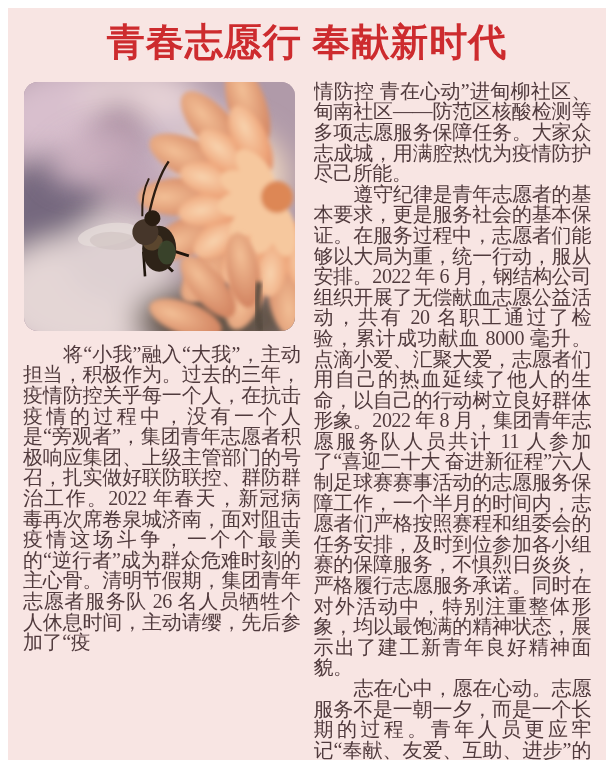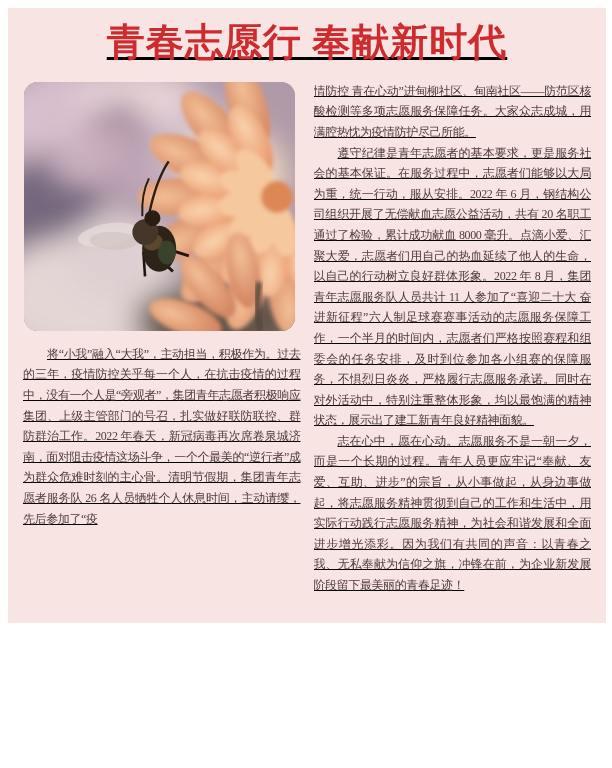--- a/index.html
+++ b/index.html
@@ -9,24 +9,23 @@
     height: 768px;
     background: #ffffff;
     overflow: hidden;
     font-family: "Liberation Serif", "DejaVu Serif", serif;
   }
   .page {
     position: absolute;
     left: 8px;
     top: 8px;
     width: 598px;
-    height: 615px;
+    height: 752px;
     background: #f8e5e3;
     overflow: hidden;
-    text-decoration: underline;
   }
   .page-title {
     margin-top: 14px;
     text-align: center;
     font-size: 38px;
     font-weight: bold;
     letter-spacing: 1px;
     color: #cd2b2e;
     line-height: 1.1;
     white-space: nowrap;
@@ -43,21 +42,21 @@
   }
   .photo-frame {
     width: 271px;
     height: 249px;
     border-radius: 14px;
     overflow: hidden;
     margin: 1px 0 13px 1px;
     background: #b49cab;
   }
   .para {
-    font-size: 12px;
+    font-size: 20px;
     line-height: 20.6px;
     color: #503a3d;
     text-align: justify;
     margin: 0;
     letter-spacing: -0.4px;
   }
   .para.indent { text-indent: 2em; }
 </style>
 </head>
 <body>

